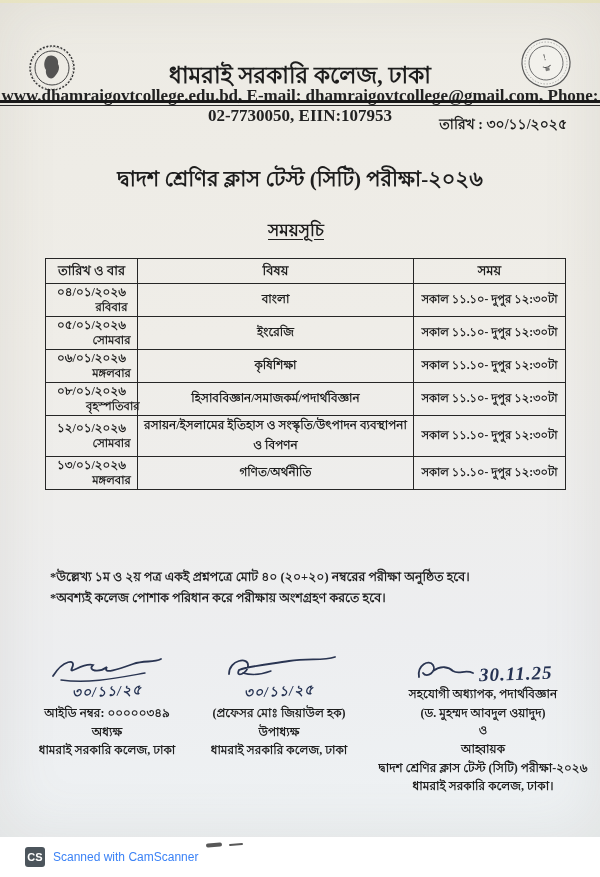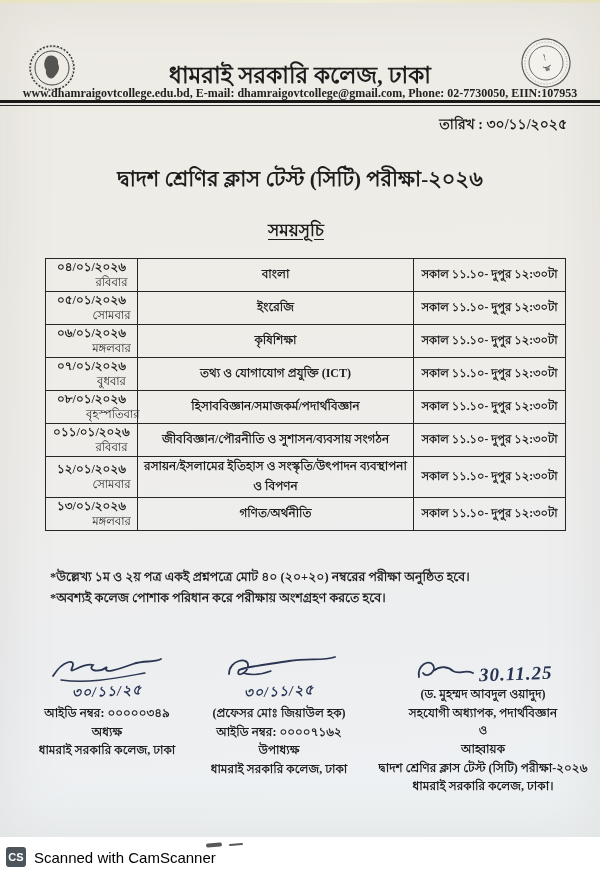--- a/index.html
+++ b/index.html
@@ -18,21 +18,21 @@
   }
   .top-strip { position:absolute; left:0; top:0; width:600px; height:3px;
     background:linear-gradient(90deg,#e7e3c2,#efecd8 60%,#e4e0bd); }
 
   
   .gov-line { position:absolute; top:40px; left:0; width:600px; text-align:center;
     font-size:13px; font-weight:700; letter-spacing:.2px; }
   .college-line { position:absolute; top:57px; left:0; width:600px; text-align:center;
     font-size:23px; font-weight:700; }
   .contact-line { position:absolute; top:86px; left:0; width:600px; text-align:center;
-    font-size:12px; font-weight:700; color:#222; }
+    font-size:17px; font-weight:700; color:#222; }
   .divider { position:absolute; top:100px; left:0; width:600px;
     border-top:3px solid #191919; }
   .divider-thin { position:absolute; top:105px; left:0; width:600px;
     border-top:1px solid #2a2a2a; }
   .date-line { position:absolute; top:113px; right:33px;
     font-size:14px; font-weight:700; }
 
   .seal { position:absolute; border-radius:50%; }
   .seal-left { left:28px; top:44px; width:48px; height:48px; }
   .seal-right { left:520px; top:37px; width:52px; height:52px; transform:rotate(-14deg); }
@@ -44,21 +44,21 @@
   .doc-subtitle span { text-decoration:underline; text-underline-offset:3px; }
 
   
   table.sched { position:absolute; top:258px; left:45px; width:520px;
     border-collapse:collapse; table-layout:fixed; }
   table.sched th, table.sched td { border:1.4px solid #262626; text-align:center; vertical-align:middle; }
   table.sched th { height:25px; font-size:13px; font-weight:700; }
   table.sched td { height:33px; }
   col.c-date { width:92px; } col.c-subj { width:276px; } col.c-time { width:152px; }
   .cell-date { font-size:12px; font-weight:700; line-height:1.25; }
-  .cell-date .day { font-weight:400; font-size:11.5px;padding-left:40px; }
+  .cell-date .day { font-weight:700; font-size:11.5px;padding-left:40px; }
   .cell-subj { font-size:12px; font-weight:700; padding:0 3px; }
   .cell-time { font-size:11.5px; font-weight:700; white-space:nowrap; }
 
   
   .notes { position:absolute; top:567px; left:50px; width:500px; }
   .notes p { font-size:12.5px; font-weight:700; line-height:1.7; }
 
   
   .sig-block { position:absolute; text-align:center; }
   .sig-1 { left:26px; top:652px; width:162px; }
@@ -73,25 +73,25 @@
   .sig-3 .hand-date3 { font-style:italic; font-weight:700; color:#253252; font-size:19px;
     transform:rotate(-2deg); letter-spacing:1px; }
   .sig-line { font-size:12px; font-weight:700; line-height:1.55; }
   .sig-line.small { font-size:11.5px; }
 
   
   .white-bar { position:absolute; left:0; bottom:0; width:600px; height:40px; background:#ffffff; }
   .smudge { position:absolute; left:206px; top:843px; width:16px; height:4px;
     background:#3c3c3c; border-radius:2px; opacity:.85; transform:rotate(-4deg);
     box-shadow:22px 1px 0 -1px #3c3c3c; }
-  .cs-row { position:absolute; left:6px; bottom:10px; display:flex; align-items:center; gap:8px;
+  .cs-row { position:absolute; left:25px; bottom:10px; display:flex; align-items:center; gap:8px;
     font-family:"Liberation Sans","DejaVu Sans",sans-serif; }
   .cs-badge { width:20px; height:20px; background:#4c555c; color:#fff; border-radius:3px;
     font-size:11px; font-weight:700; display:flex; align-items:center; justify-content:center; }
-  .cs-text { font-size:15px; color:#000000; }
+  .cs-text { font-size:12px; color:#3b82f6; }
 
   .ink { stroke:#2a3552; fill:none; stroke-linecap:round; }
 </style>
 </head>
 <body>
 
 <div class="scan">
   <div class="top-strip"></div>
 
   <div class="seal seal-left">
@@ -122,48 +122,43 @@
   <div class="doc-title">দ্বাদশ শ্রেণির ক্লাস টেস্ট (সিটি) পরীক্ষা-২০২৬</div>
   <div class="doc-subtitle"><span>সময়সূচি</span></div>
 
   <table class="sched">
     <colgroup>
         <col class="c-date">
         <col class="c-subj">
         <col class="c-time">
       </colgroup>
     <tbody>
+        <tr>
+      <th>তারিখ ও বার</th>
+      <th>বিষয়</th>
+      <th>সময়</th>
+    </tr>
     <tr>
       <td class="cell-date"><span>০৪/০১/২০২৬</span><br><span class="day">রবিবার</span></td>
       <td class="cell-subj">বাংলা</td>
       <td class="cell-time">সকাল ১১.১০- দুপুর ১২:৩০টা</td>
     </tr>
     <tr>
       <td class="cell-date"><span>০৫/০১/২০২৬</span><br><span class="day">সোমবার</span></td>
       <td class="cell-subj">ইংরেজি</td>
       <td class="cell-time">সকাল ১১.১০- দুপুর ১২:৩০টা</td>
     </tr>
     <tr>
       <td class="cell-date"><span>০৬/০১/২০২৬</span><br><span class="day">মঙ্গলবার</span></td>
       <td class="cell-subj">কৃষিশিক্ষা</td>
       <td class="cell-time">সকাল ১১.১০- দুপুর ১২:৩০টা</td>
     </tr>
     <tr>
-      <td class="cell-date"><span>০৭/০১/২০২৬</span><br><span class="day">বুধবার</span></td>
-      <td class="cell-subj">তথ্য ও যোগাযোগ প্রযুক্তি (ICT)</td>
-      <td class="cell-time">সকাল ১১.১০- দুপুর ১২:৩০টা</td>
-    </tr>
-    <tr>
       <td class="cell-date"><span>০৮/০১/২০২৬</span><br><span class="day">বৃহস্পতিবার</span></td>
       <td class="cell-subj">হিসাববিজ্ঞান/সমাজকর্ম/পদার্থবিজ্ঞান</td>
-      <td class="cell-time">সকাল ১১.১০- দুপুর ১২:৩০টা</td>
-    </tr>
-    <tr>
-      <td class="cell-date"><span>০১১/০১/২০২৬</span><br><span class="day">রবিবার</span></td>
-      <td class="cell-subj">জীববিজ্ঞান/পৌরনীতি ও সুশাসন/ব্যবসায় সংগঠন</td>
       <td class="cell-time">সকাল ১১.১০- দুপুর ১২:৩০টা</td>
     </tr>
     <tr>
       <td class="cell-date"><span>১২/০১/২০২৬</span><br><span class="day">সোমবার</span></td>
       <td class="cell-subj">রসায়ন/ইসলামের ইতিহাস ও সংস্কৃতি/উৎপাদন ব্যবস্থাপনা ও বিপণন</td>
       <td class="cell-time">সকাল ১১.১০- দুপুর ১২:৩০টা</td>
     </tr>
     <tr>
       <td class="cell-date"><span>১৩/০১/২০২৬</span><br><span class="day">মঙ্গলবার</span></td>
       <td class="cell-subj">গণিত/অর্থনীতি</td>
@@ -192,34 +187,33 @@
 
   <div class="sig-block sig-2">
     <div class="sig-art">
       <svg width="120" height="36" viewBox="0 0 120 36">
         <path class="ink" stroke-width="1.8" d="M10 22 C 10 8, 30 4, 29 14 C 28 22, 16 26, 20 18 C 30 14, 52 12, 70 9 C 90 6, 104 9, 116 5"></path>
         <path class="ink" stroke-width="1.4" d="M24 21 C 34 24, 44 22, 52 19"></path>
       </svg>
     </div>
     <span class="hand-date">৩০/১১/২৫</span>
     <div class="sig-line">(প্রফেসর মোঃ জিয়াউল হক)</div>
-    <div class="sig-line">আইডি নম্বর: ০০০০৭১৬২</div>
     <div class="sig-line">উপাধ্যক্ষ</div>
     <div class="sig-line">ধামরাই সরকারি কলেজ, ঢাকা</div>
   </div>
 
   <div class="sig-block sig-3">
     <div class="hand-row">
       <svg width="62" height="30" viewBox="0 0 62 30">
         <path class="ink" stroke-width="1.8" d="M6 22 C 4 10, 16 4, 20 10 C 24 16, 14 24, 10 18 M20 16 C 28 10, 36 12, 40 16 C 46 20, 52 14, 60 18"></path>
       </svg>
       <span class="hand-date3">30.11.25</span>
     </div>
+    <div class="sig-line">সহযোগী অধ্যাপক, পদার্থবিজ্ঞান</div>
     <div class="sig-line">(ড. মুহম্মদ আবদুল ওয়াদুদ)</div>
-    <div class="sig-line">সহযোগী অধ্যাপক, পদার্থবিজ্ঞান</div>
     <div class="sig-line small">ও</div>
     <div class="sig-line">আহ্বায়ক</div>
     <div class="sig-line">দ্বাদশ শ্রেণির ক্লাস টেস্ট (সিটি) পরীক্ষা-২০২৬</div>
     <div class="sig-line">ধামরাই সরকারি কলেজ, ঢাকা।</div>
   </div>
 </div>
 
 <div class="white-bar">
   <div class="cs-row">
     <div class="cs-badge">CS</div>

